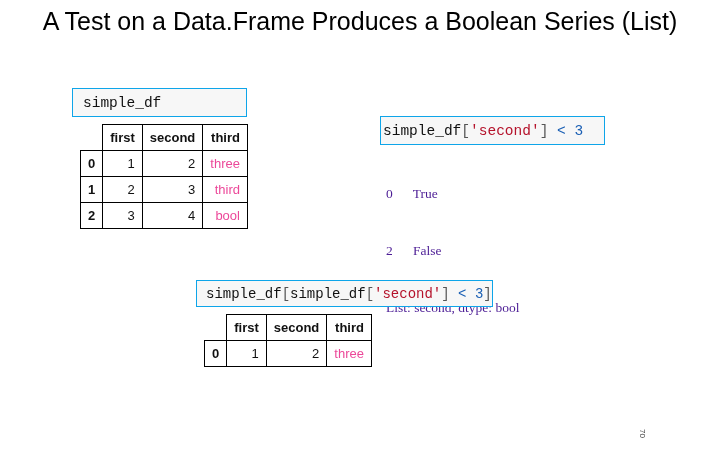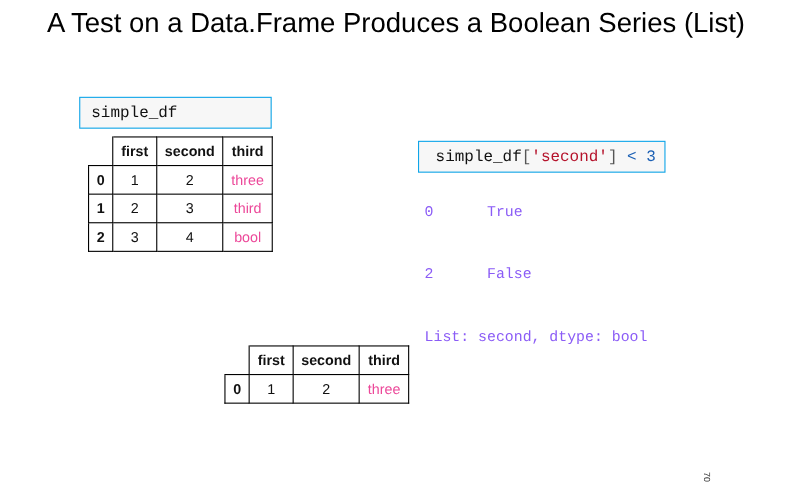--- a/index.html
+++ b/index.html
@@ -55,21 +55,21 @@
     position: absolute;
     border-collapse: collapse;
     background: #ffffff;
     font-family: "Liberation Sans", sans-serif;
   }
   .df td, .df th {
     border: 1px solid #000000;
     padding: 2px 7px;
     font-size: 13px;
     color: #111111;
-    text-align: center;
+    text-align: right;
     font-weight: normal;
     line-height: 19px;
     height: 21px;
   }
   .df th {
     font-weight: bold;
     font-size: 13px;
   }
   .df td.idx, .df th.idx {
     font-weight: bold;
@@ -80,24 +80,24 @@
     border: 1px solid #000000;
     border-left: none;
     border-top: none;
     background: #ffffff;
   }
   .df .val-grey { color: #ec4899; }
 
   
   .mono-out {
     position: absolute;
-    font-family: Liberation Mono, monospace;
+    font-family: Liberation Serif, serif;
     font-size: 13.5px;
     line-height: 19px;
-    color: #8b5cf6;
+    color: #4c1d95;
     white-space: pre;
   }
 
   .slide-num {
     position: absolute;
     right: 10px;
     bottom: 12px;
     font-size: 8px;
     color: #333333;
     font-family: "Liberation Sans", sans-serif;
@@ -140,30 +140,33 @@
       </tr>
       <tr>
         <td class="idx">2</td>
         <td>3</td>
         <td>4</td>
         <td class="val-grey">bool</td>
       </tr>
     </tbody>
   </table>
 
-  <div class="code-box" style="left:380px; top:128px; width:225px; height:29px; padding:4px 15px; font-size:14.5px; line-height:21px;">
+  <div class="code-box" style="left:380px; top:116px; width:225px; height:29px; padding:4px 2px; font-size:14.5px; line-height:21px;">
     <span class="tok tok-name">simple_df</span><span class="tok tok-brk">[</span><span class="tok tok-str">'second'</span><span class="tok tok-brk">]</span><span class="tok tok-op"> &lt; </span><span class="tok tok-num">3</span>
   </div>
 
   <div class="mono-out" style="left:386px; top:146px;">
     <div><span>0</span><span>      </span><span>True</span></div>
     <div><span>2</span><span>      </span><span>False</span></div>
     <div>List: second, dtype: bool</div>
   </div>
 
+  <div class="code-box" style="left:196px; top:280px; width:297px; height:27px; padding:3px 9px; font-size:14px; line-height:20px;">
+    <span class="tok tok-name">simple_df</span><span class="tok tok-brk">[</span><span class="tok tok-name">simple_df</span><span class="tok tok-brk">[</span><span class="tok tok-str">'second'</span><span class="tok tok-brk">]</span><span class="tok tok-op"> &lt; </span><span class="tok tok-num">3</span><span class="tok tok-brk">]</span>
+  </div>
 
   <table class="df" style="left:204px; top:314px;">
     <thead>
       <tr>
         <th class="corner"></th>
         <th>first</th>
         <th>second</th>
         <th>third</th>
       </tr>
     </thead>

